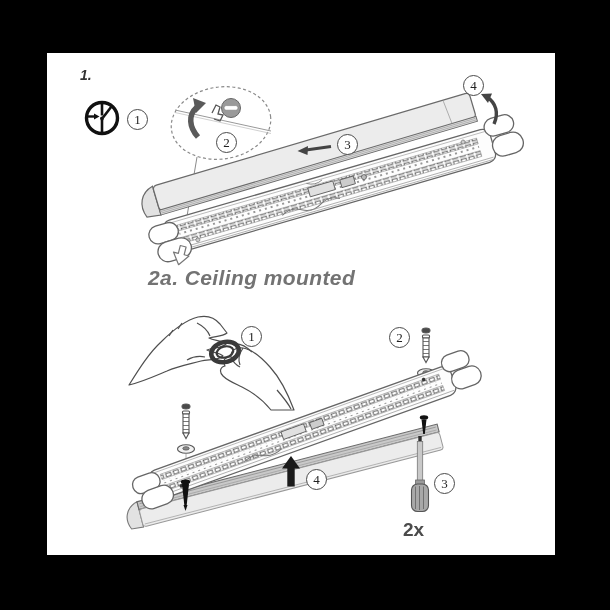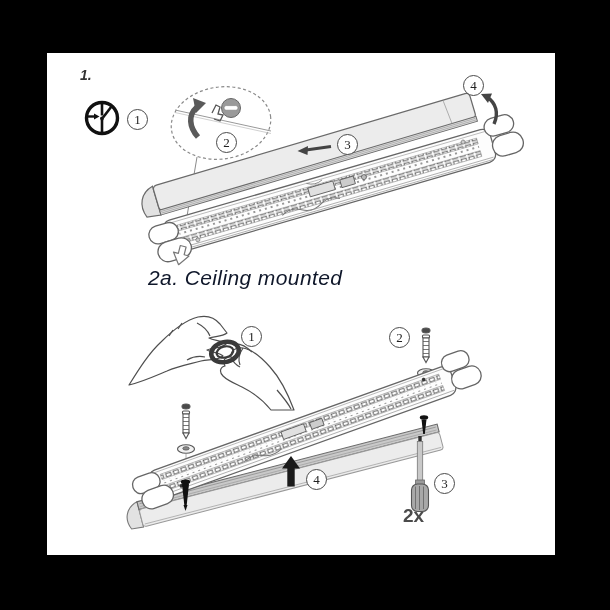--- a/index.html
+++ b/index.html
@@ -15,25 +15,25 @@
   .abs{position:absolute;z-index:6;}
   .step-label{
     left:33px;top:14px;font-size:14px;font-weight:bold;font-style:italic;color:#333;
   }
   .callout{
     position:absolute;z-index:7;width:19px;height:19px;border:1.4px solid #4a4a4a;
     border-radius:50%;background:#fff;color:#222;text-align:center;line-height:19px;
     font-family:"Liberation Serif",serif;font-size:13px;
   }
   .section-title{
-    left:101px;top:213px;font-size:21px;font-weight:normal;font-style:italic;
-    color:#0f172a;letter-spacing:.4px;
+    left:101px;top:213px;font-size:21px;font-weight:bold;font-style:italic;
+    color:#737373;letter-spacing:.4px;
   }
   .qty-label{
-    left:356px;top:452px;font-size:19px;font-weight:bold;color:#4b4b4b;
+    left:356px;top:466px;font-size:19px;font-weight:bold;color:#4b4b4b;
   }
 </style>
 </head>
 <body>
 
 <div class="page">
 
   <svg width="508" height="502" viewBox="0 0 508 502">
     <defs>
       <pattern id="led" width="8" height="6" patternUnits="userSpaceOnUse">

